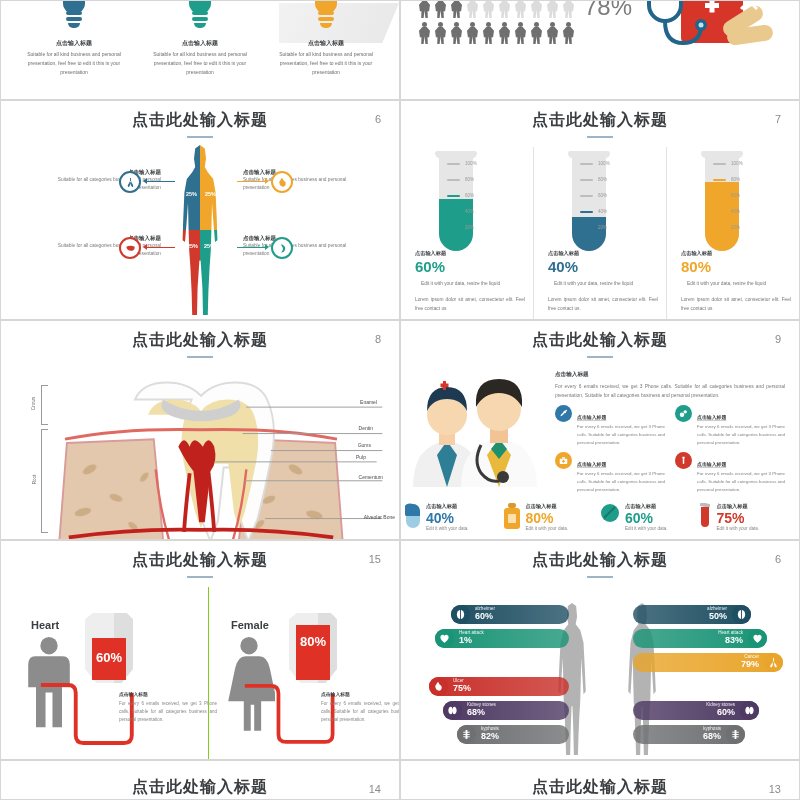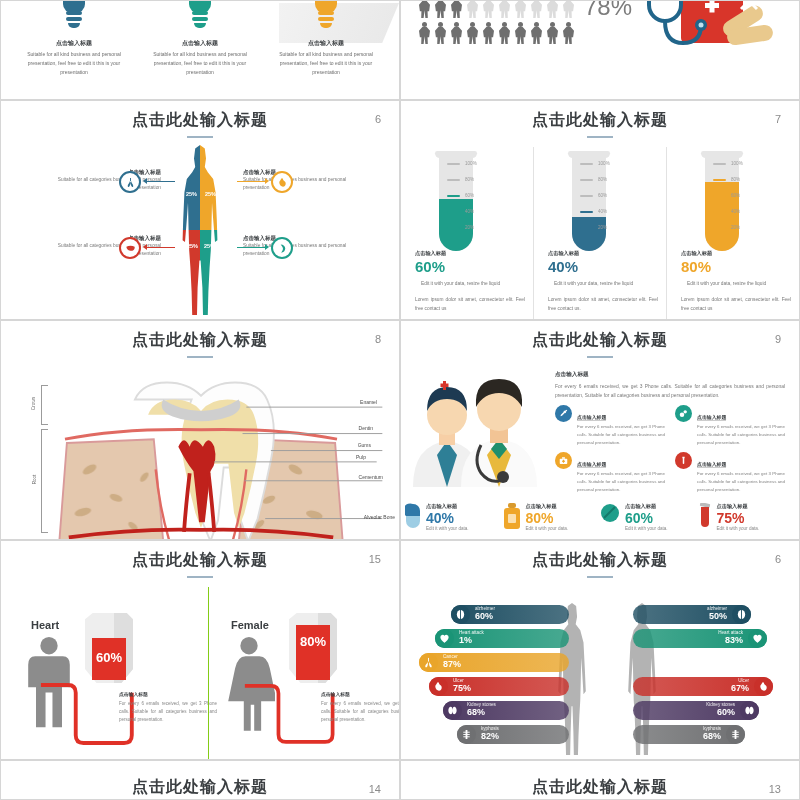--- a/index.html
+++ b/index.html
@@ -828,52 +828,41 @@
               <div class="pill-ic" style="background:#1a9476">
                 <svg width="11" height="11" viewBox="0 0 24 24" fill="#fff">
                   <path d="M12 21s-9-6-9-12a5 5 0 019-3 5 5 0 019 3c0 6-9 12-9 12z"></path>
                 </svg>
               </div>
               <div class="pill-txt" style="text-align:right">
                 <div class="pill-lbl">Heart attack</div>
                 <div class="pill-val">83%</div>
               </div>
             </div>
-            <div class="pill-row" style="left: 18px; top: 68px; width: 150px; background: linear-gradient(90deg, rgb(233, 165, 43), rgba(233, 165, 43, 0.8));">
+            <div class="pill-row" style="left: 232px; top: 68px; width: 150px; background: linear-gradient(270deg, rgb(233, 165, 43), rgba(233, 165, 43, 0.8)); flex-direction: row-reverse;">
               <div class="pill-ic" style="background:#e9a52b">
                 <svg width="11" height="11" viewBox="0 0 24 24" fill="#fff">
                   <rect x="11" y="2" width="2" height="8"></rect>
                   <path d="M10 10c0 6-5 5-5 11 0 2 3 2 4 0 2-3 2-7 1-11zM14 10c0 6 5 5 5 11 0 2-3 2-4 0-2-3-2-7-1-11z"></path>
                 </svg>
               </div>
-              <div class="pill-txt">
+              <div class="pill-txt" style="text-align:right">
                 <div class="pill-lbl">Cancer</div>
-                <div class="pill-val">87%</div>
+                <div class="pill-val">79%</div>
               </div>
             </div>
             <div class="pill-row" style="left: 28px; top: 92px; width: 140px; background: linear-gradient(90deg, rgb(201, 48, 42), rgba(201, 48, 42, 0.8));">
               <div class="pill-ic" style="background:#c9302a">
                 <svg width="11" height="11" viewBox="0 0 24 24" fill="#fff">
                   <path d="M9 3c0 4-4 4-4 9 0 5 4 9 8 9s6-3 6-7c0-4-3-5-5-7-1-1-1-4-1-4z"></path>
                 </svg>
               </div>
               <div class="pill-txt">
                 <div class="pill-lbl">Ulcer</div>
                 <div class="pill-val">75%</div>
-              </div>
-            </div>
-            <div class="pill-row" style="left: 232px; top: 92px; width: 140px; background: linear-gradient(270deg, rgb(201, 48, 42), rgba(201, 48, 42, 0.8)); flex-direction: row-reverse;">
-              <div class="pill-ic" style="background:#c9302a">
-                <svg width="11" height="11" viewBox="0 0 24 24" fill="#fff">
-                  <path d="M9 3c0 4-4 4-4 9 0 5 4 9 8 9s6-3 6-7c0-4-3-5-5-7-1-1-1-4-1-4z"></path>
-                </svg>
-              </div>
-              <div class="pill-txt" style="text-align:right">
-                <div class="pill-lbl">Ulcer</div>
-                <div class="pill-val">67%</div>
               </div>
             </div>
             <div class="pill-row" style="left: 42px; top: 116px; width: 126px; background: linear-gradient(90deg, rgb(78, 58, 99), rgba(78, 58, 99, 0.8));">
               <div class="pill-ic" style="background:#4e3a63">
                 <svg width="11" height="11" viewBox="0 0 24 24" fill="#fff">
                   <path d="M8 4c3 0 4 3 4 8s-1 8-4 8-5-4-5-8 2-8 5-8zM16 4c3 0 5 4 5 8s-2 8-5 8-4-3-4-8 1-8 4-8z"></path>
                 </svg>
               </div>
               <div class="pill-txt">
                 <div class="pill-lbl">Kidney stones</div>

